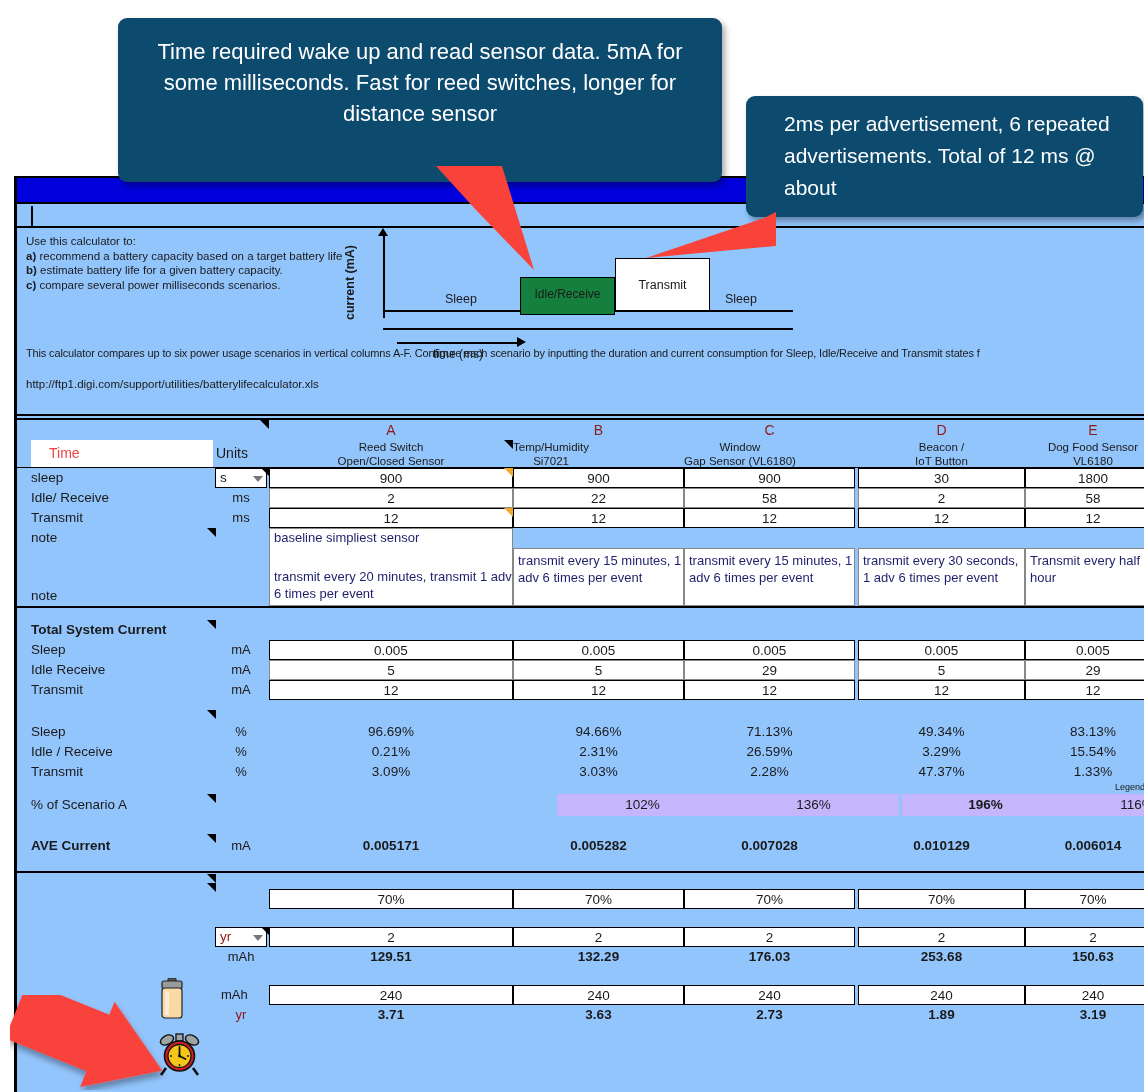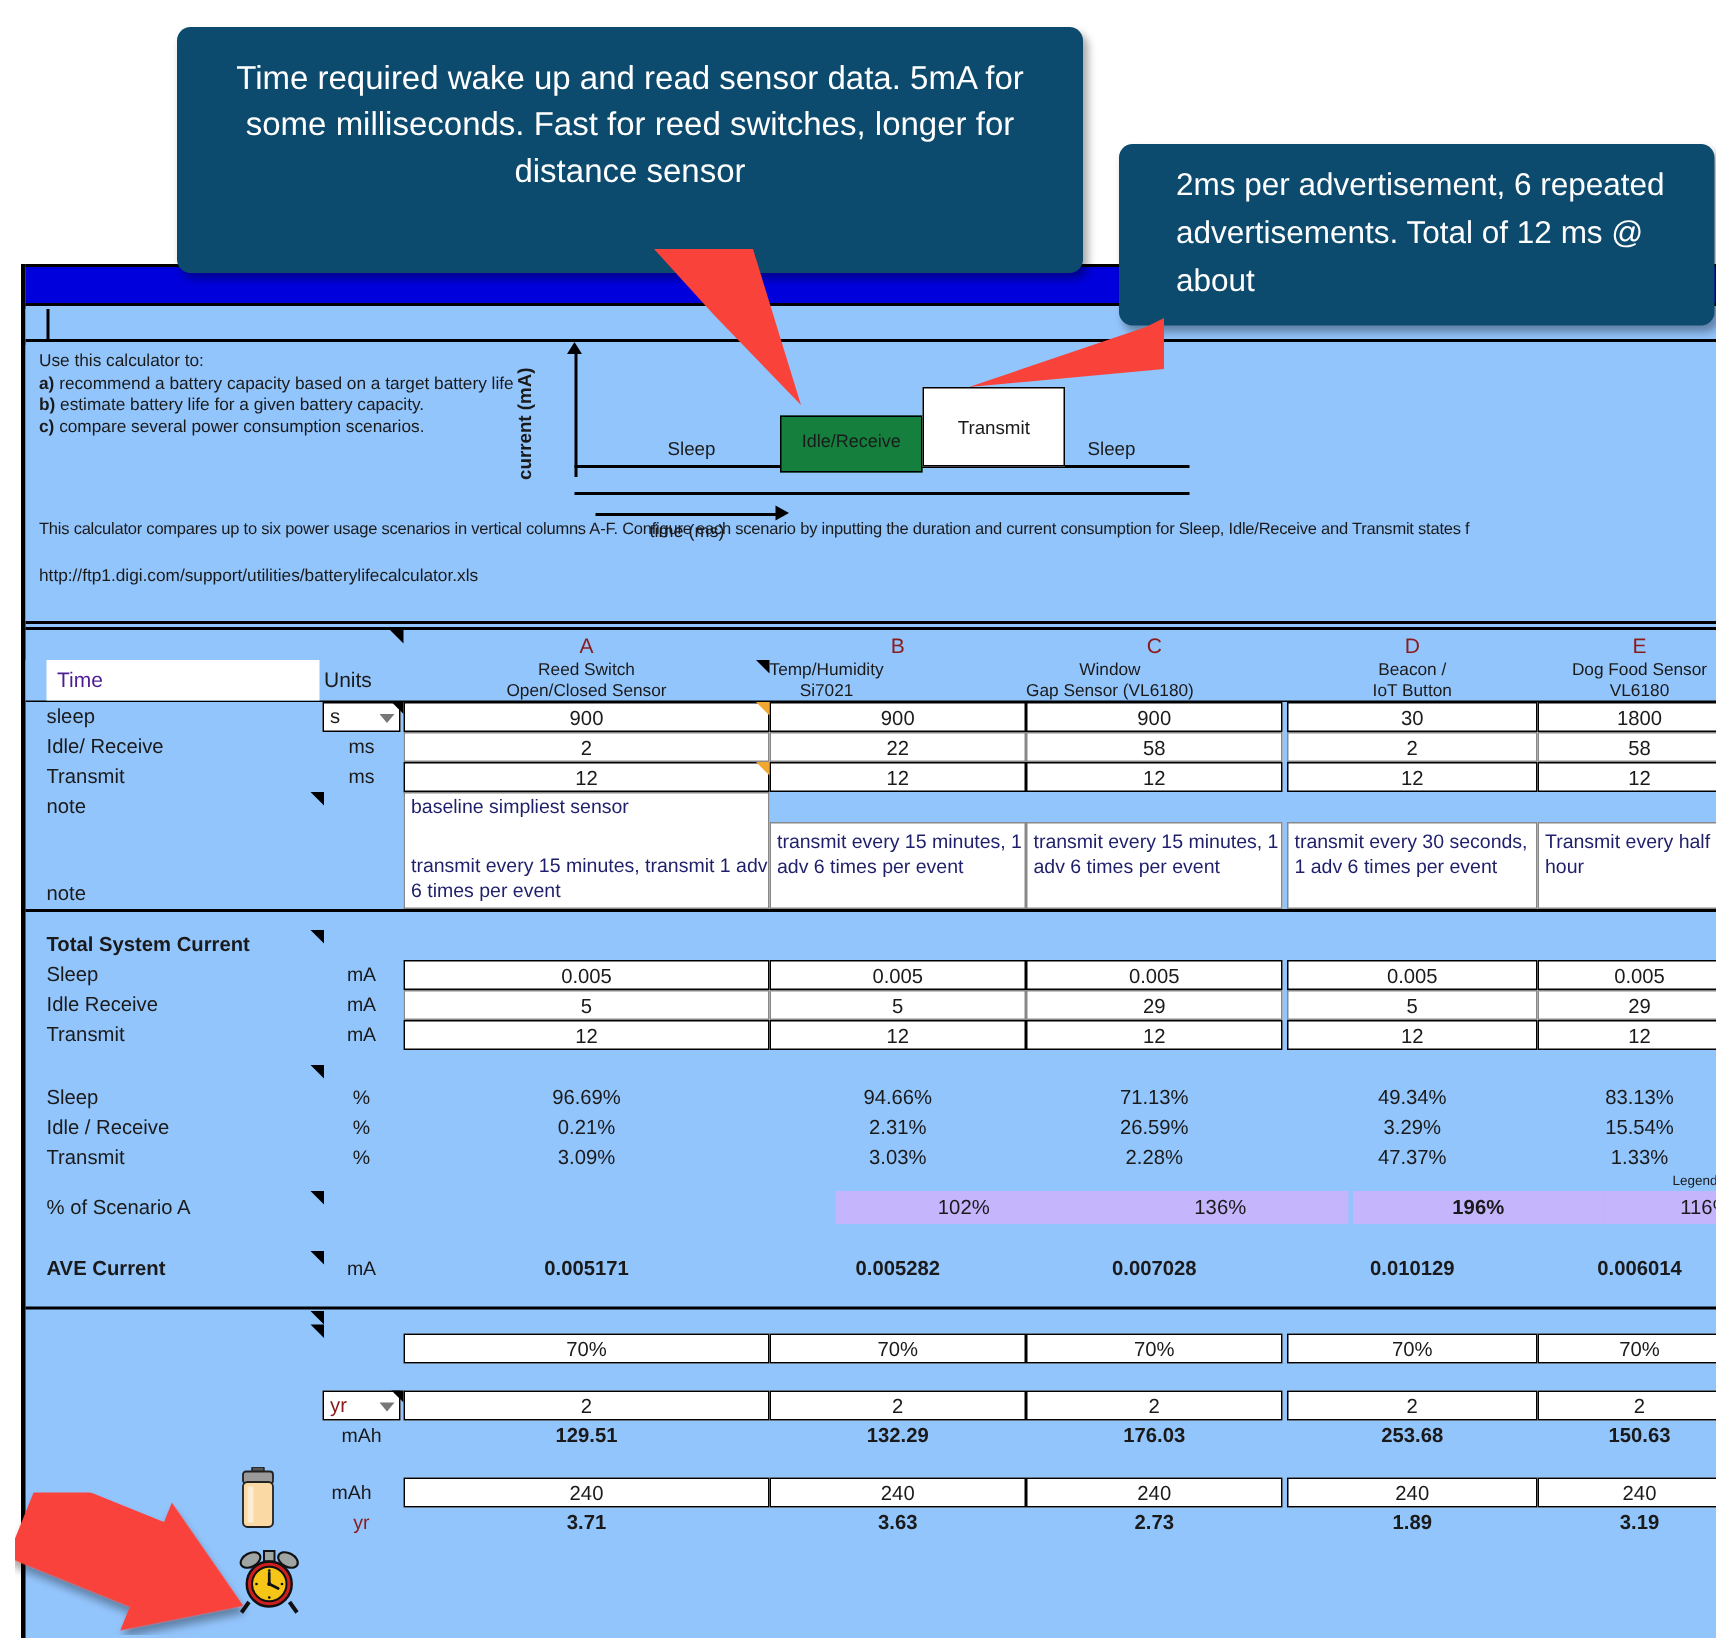--- a/index.html
+++ b/index.html
@@ -152,21 +152,21 @@
   .hdr-names { position:relative; height:28px; width:1130px; background:#93c5fd;
                border-bottom:1.5px solid #000; }
   .hdr-names .nm {
     position:absolute; top:0; font-size:11.5px; color:#1a1a1a;
     text-align:center; line-height:13.5px; padding-top:1px;
   }
   .hdr-names .timecell {
     position:absolute; left:14px; top:0; width:182px; height:27px;
     background:#fff; border:none;
   }
-  .hdr-names .timecell span { font-size:14px; color:#4c1d95; line-height:26px; padding-left:7px; display:block;}
+  .hdr-names .timecell span { font-size:14px; color:#ef4444; line-height:26px; padding-left:18px; display:block;}
   .hdr-names .unitscell { position:absolute; left:196px; top:0; width:56px; height:27px; }
   .hdr-names .unitscell span { font-size:14px; color:#1a1a1a; line-height:26px; padding-left:3px; display:block;}
 
   
   .dd {
     position:absolute; background:#fff; border:1px solid #000;
     font-size:13.5px; color:#1a1a1a;
   }
   .dd .ddtext { position:absolute; left:4px; top:0; line-height:18px; }
   .dd .ddarrow {
@@ -213,21 +213,21 @@
   <div class="title-bar"></div>
   <div class="thin-row">
     <div class="stub"></div>
   </div>
 
   <div class="intro-block">
     <div class="intro-text">
       <div>Use this calculator to:</div>
       <div><b>a)</b><span> recommend a battery capacity based on a target battery life</span></div>
       <div><b>b)</b><span> estimate battery life for a given battery capacity.</span></div>
-      <div><b>c)</b><span> compare several power consumption scenarios.</span></div>
+      <div><b>c)</b><span> compare several power milliseconds scenarios.</span></div>
     </div>
 
     <div class="diagram">
       <div class="ylabel" style="top:90px;">current (mA)</div>
       <div class="yarrow"></div>
       <div class="yaxis"></div>
       <div class="baseline1"></div>
       <div class="baseline2"></div>
       <div class="sleep-l">Sleep</div>
       <div class="box-idle">Idle/Receive</div>
@@ -322,21 +322,21 @@
     </div>
 
     <div class="gridrow" style="height:20px;">
       <div class="cLabel lbl">note</div>
       <div class="tri" style="left:190px; top:0;"></div>
       <div class="col colA cellbox note-txt" style="height:20px; text-align:left; border-bottom:none;">baseline simpliest sensor</div>
     </div>
 
     <div class="gridrow" style="height:58px;">
       <div class="cLabel lbl" style="top:38px;">note</div>
-      <div class="col colA cellbox note-txt" style="height:58px; text-align:left; border-top:none; padding-top:20px;">transmit every 15 minutes, transmit 1 adv 6 times per event</div>
+      <div class="col colA cellbox note-txt" style="height:58px; text-align:left; border-top:none; padding-top:20px;">transmit every 20 minutes, transmit 1 adv 6 times per event</div>
       <div class="col colB cellbox note-txt" style="height:58px; text-align:left; padding-top:3px;">transmit every 15 minutes, 1 adv 6 times per event</div>
       <div class="col colC cellbox note-txt" style="height:58px; text-align:left; padding-top:3px;">transmit every 15 minutes, 1 adv 6 times per event</div>
       <div class="col colD cellbox note-txt" style="height:58px; text-align:left; padding-top:3px;">transmit every 30 seconds, 1 adv 6 times per event</div>
       <div class="col colE cellbox note-txt" style="height:58px; text-align:left; padding-top:3px;">Transmit every half hour</div>
     </div>
 
     <div style="position:relative;height:14px;width:1130px;border-top:2.5px solid #000;"></div>
 
     <div class="gridrow">
       <div class="cLabel lbl bold">Total System Current</div>

